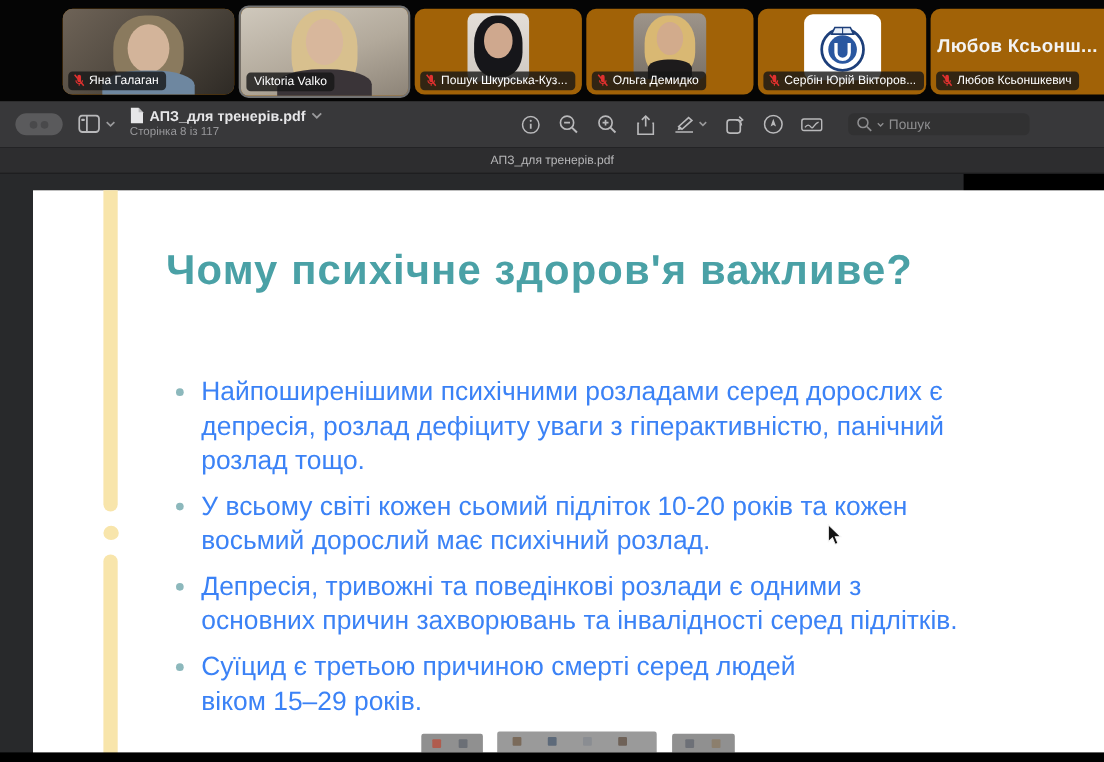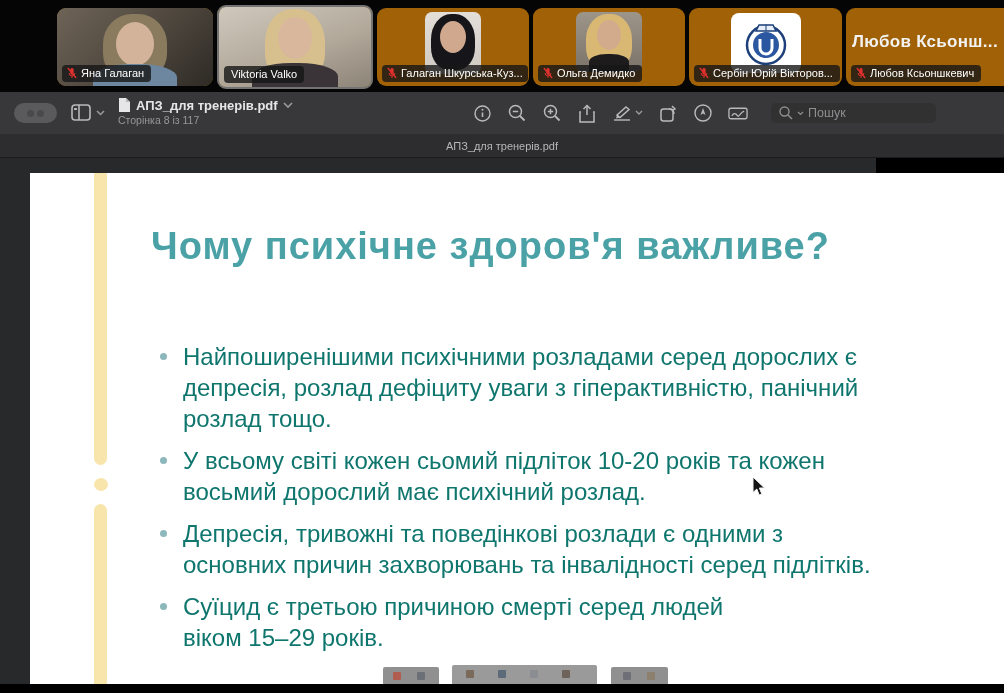--- a/index.html
+++ b/index.html
@@ -62,21 +62,21 @@
   
   .pdf-area { position:absolute; left:0; top:158px; width:876px; height:527px; background:#28292b; }
   .slide { position:absolute; left:30px; top:15px; width:974px; height:512px; background:#ffffff; }
   .stripe-seg1 { position:absolute; left:64px; top:0; width:13px; height:292px; background:#f8e5ab; border-radius:0 0 7px 7px; }
   .stripe-dot  { position:absolute; left:64px; top:305px; width:14px; height:13px; background:#f8e5ab; border-radius:50%; }
   .stripe-seg2 { position:absolute; left:64px; top:331px; width:13px; height:181px; background:#f8e5ab; border-radius:7px 7px 0 0; }
   .slide-title { position:absolute; left:121px; top:52px; width:800px;
                  font-size:38px; font-weight:bold; letter-spacing:1px; color:#4aa1a6; }
   .bullets { position:absolute; left:128px; top:168px; width:790px; list-style:none; }
   .bullets li { position:relative; padding-left:25px; margin-bottom:11px;
-                font-size:24px; line-height:31px; color:#0f766e; }
+                font-size:24px; line-height:31px; color:#3b82f6; }
   .bullets li::before { content:""; position:absolute; left:2px; top:12px; width:7px; height:7px;
                         border-radius:50%; background:#8cb8bc; }
   .bullet-text { white-space:pre-line; }
 
   
   .cursor { position:absolute; left:751px; top:476px; width:16px; height:22px; }
 
   
   .thumb { position:absolute; background:#909090; border-radius:2px 2px 0 0; overflow:hidden; }
   .t1 { left:383px; top:667px; width:56px; height:17px; }
@@ -131,21 +131,21 @@
       </div>
       <div class="name-tag">
         <span>
           <svg width="10" height="12" viewBox="0 0 12 14">
               <path d="M6 1a2 2 0 0 1 2 2v4a2 2 0 1 1-4 0V3a2 2 0 0 1 2-2z" fill="#e0312f"></path>
               <path d="M2.5 7a3.5 3.5 0 0 0 7 0" stroke="#e0312f" stroke-width="1.2" fill="none"></path>
               <line x1="6" y1="10.6" x2="6" y2="13" stroke="#e0312f" stroke-width="1.2"></line>
               <line x1="1" y1="1" x2="11" y2="13" stroke="#e0312f" stroke-width="1.6"></line>
             </svg>
         </span>
-        <span>Галаган Шкурська-Куз...</span>
+        <span>Пошук Шкурська-Куз...</span>
       </div>
     </div>
 
     <div class="tile" style="left:533px; width:152px;">
       <div class="avatar-box av4">
         <span class="sil hair" style="top:2px; width:46px; height:56px; background:#d9b873;"></span>
         <span class="sil face" style="top:8px; width:24px; height:30px; background:#d2ab8c;"></span>
         <span class="sil torso" style="top:42px; width:40px; height:18px; background:#1d1b1c;"></span>
       </div>
       <div class="name-tag">

